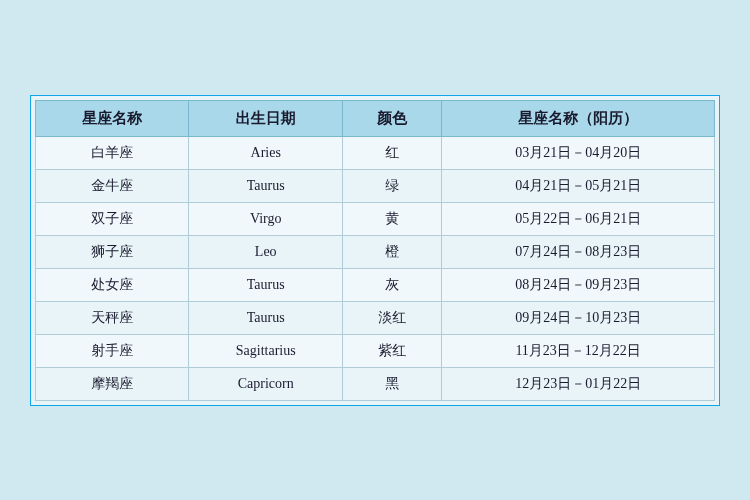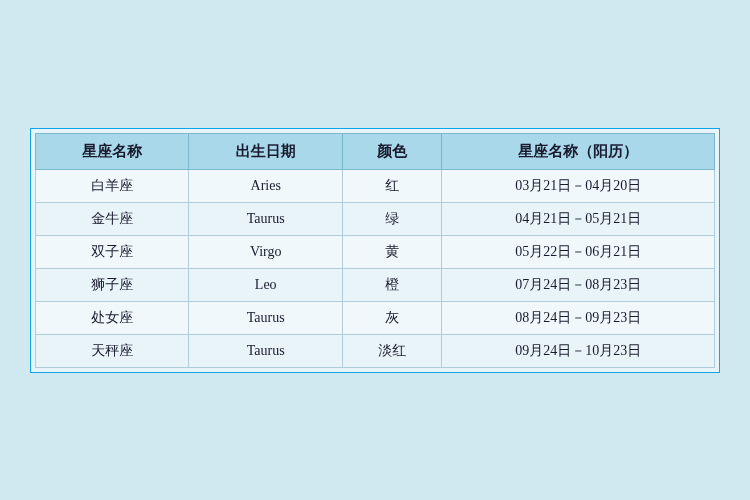--- a/index.html
+++ b/index.html
@@ -106,15 +106,27 @@
           <td>Taurus</td>
           <td>灰</td>
           <td>08月24日－09月23日</td>
         </tr>
         <tr>
           <td>天秤座</td>
           <td>Taurus</td>
           <td>淡红</td>
           <td>09月24日－10月23日</td>
         </tr>
+        <tr>
+          <td>射手座</td>
+          <td>Sagittarius</td>
+          <td>紫红</td>
+          <td>11月23日－12月22日</td>
+        </tr>
+        <tr>
+          <td>摩羯座</td>
+          <td>Capricorn</td>
+          <td>黑</td>
+          <td>12月23日－01月22日</td>
+        </tr>
       </tbody>
   </table>
 </div>
 
 </body></html>

